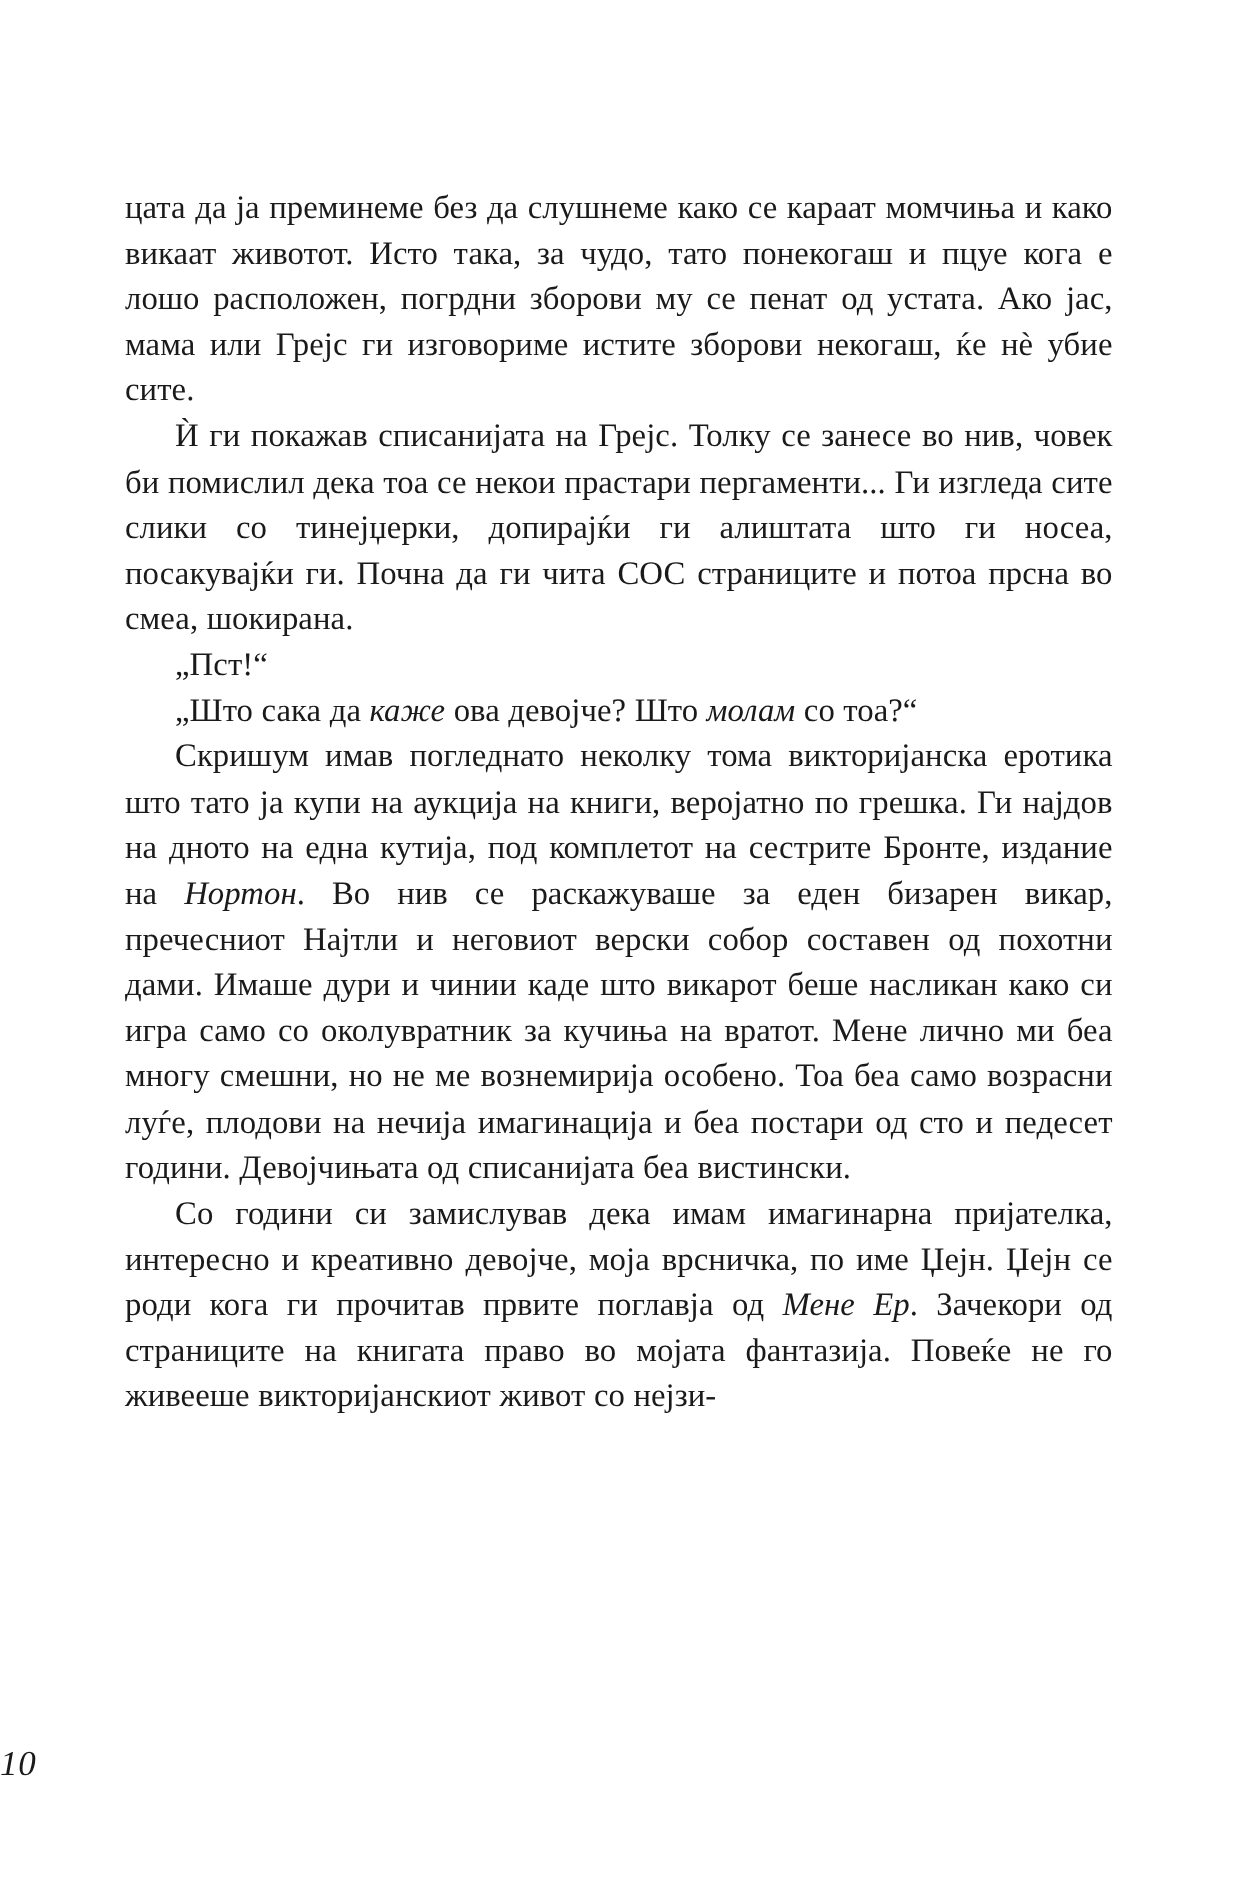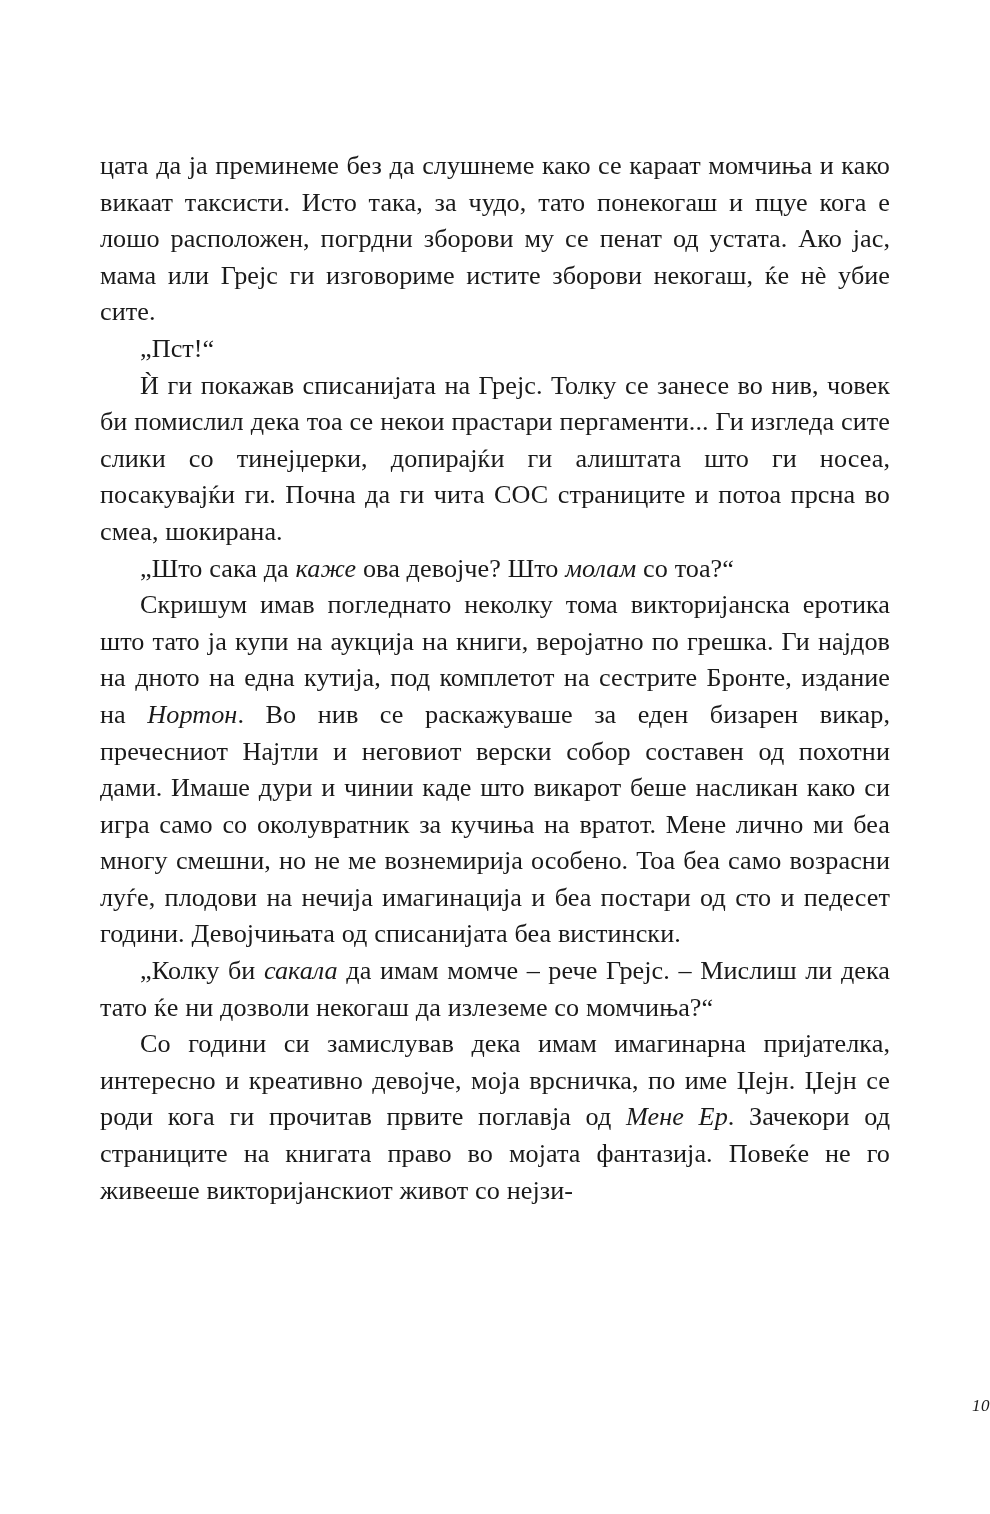--- a/index.html
+++ b/index.html
@@ -40,37 +40,36 @@
   .para.first {
     text-indent: 0;
   }
   .para em {
   }
   .page-number {
     position: absolute;
     left: 0;
     right: 0;
     top: 1396px;
-    text-align: right;
-    font-size: 17px;
+    text-align: left;
+    font-size: 28px;
     font-style: italic;
     color: #1a1a1a;
     letter-spacing: 0.5px;
   }
 </style>
 </head>
 <body>
 
 <div class="page">
 
   <div class="text-block">
-    <p class="para first">цата да ја преминеме без да слушнеме како се караат момчиња и како викаат таксисти. Исто така, за чудо, тато понекогаш и пцуе кога е лошо расположен, погрдни зборови му се пенат од устата. Ако јас, мама или Грејс ги изговориме истите зборови некогаш, ќе нè убие сите.</p>
+    <p class="para first">цата да ја преминеме без да слушнеме како се караат момчиња и како викаат животот. Исто така, за чудо, тато понекогаш и пцуе кога е лошо расположен, погрдни зборови му се пенат од устата. Ако јас, мама или Грејс ги изговориме истите зборови некогаш, ќе нè убие сите.</p>
+    <p class="para">Ѝ ги покажав списанијата на Грејс. Толку се занесе во нив, човек би помислил дека тоа се некои прастари пергаменти... Ги изгледа сите слики со тинејџерки, допирајќи ги алиштата што ги носеа, посакувајќи ги. Почна да ги чита СОС страниците и потоа прсна во смеа, шокирана.</p>
     <p class="para">„Пст!“</p>
-    <p class="para">Ѝ ги покажав списанијата на Грејс. Толку се занесе во нив, човек би помислил дека тоа се некои прастари пергаменти... Ги изгледа сите слики со тинејџерки, допирајќи ги алиштата што ги носеа, посакувајќи ги. Почна да ги чита СОС страниците и потоа прсна во смеа, шокирана.</p>
     <p class="para">„Што сака да <em>каже</em> ова девојче? Што <em>молам</em> со тоа?“</p>
     <p class="para">Скришум имав погледнато неколку тома викторијанска еротика што тато ја купи на аукција на книги, веројатно по грешка. Ги најдов на дното на една кутија, под комплетот на сестрите Бронте, издание на <em>Нортон</em>. Во нив се раскажуваше за еден бизарен викар, пречесниот Најтли и неговиот верски собор составен од похотни дами. Имаше дури и чинии каде што викарот беше насликан како си игра само со околувратник за кучиња на вратот. Мене лично ми беа многу смешни, но не ме вознемирија особено. Тоа беа само возрасни луѓе, плодови на нечија имагинација и беа постари од сто и педесет години. Девојчињата од списанијата беа вистински.</p>
-    <p class="para">„Колку би <em>сакала</em> да имам момче – рече Грејс. – Мислиш ли дека тато ќе ни дозволи некогаш да излеземе со момчиња?“</p>
     <p class="para">Со години си замислував дека имам имагинарна пријателка, интересно и креативно девојче, моја врсничка, по име Џејн. Џејн се роди кога ги прочитав првите поглавја од <em>Мене Ер</em>. Зачекори од страниците на книгата право во мојата фантазија. Повеќе не го живееше викторијанскиот живот со нејзи-</p>
   </div>
 
   <div class="page-number">10</div>
 
 </div>
 
 </body></html>

